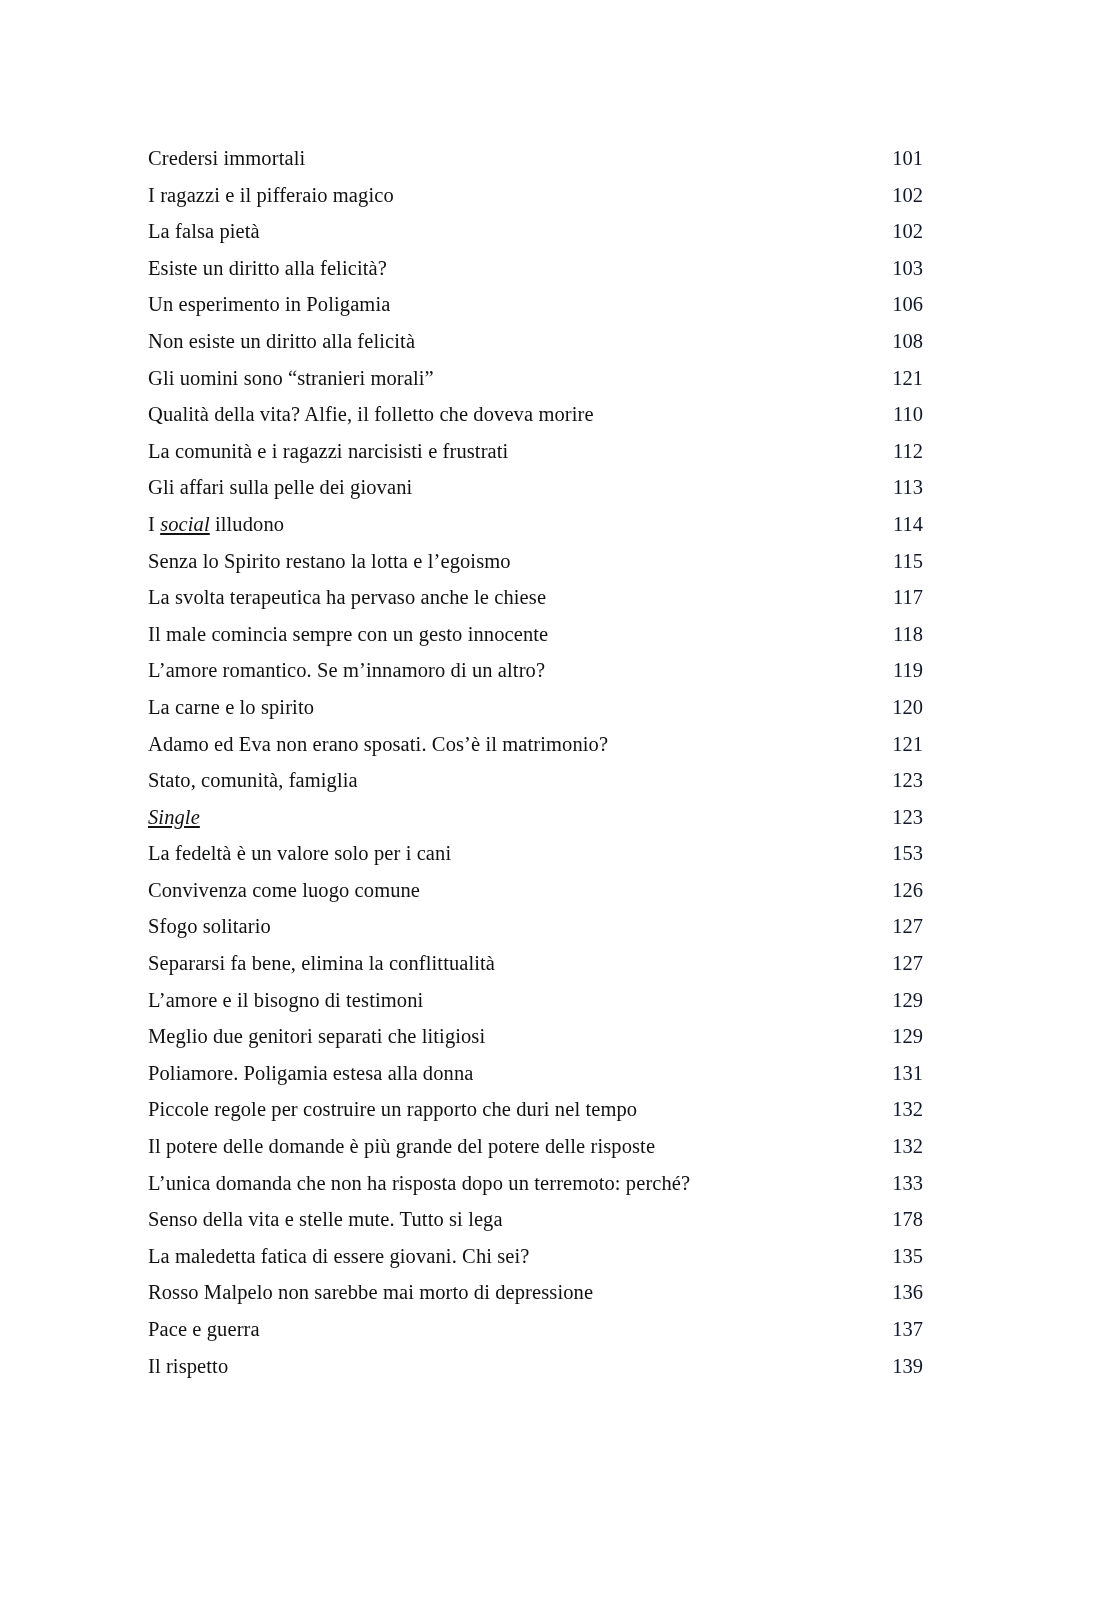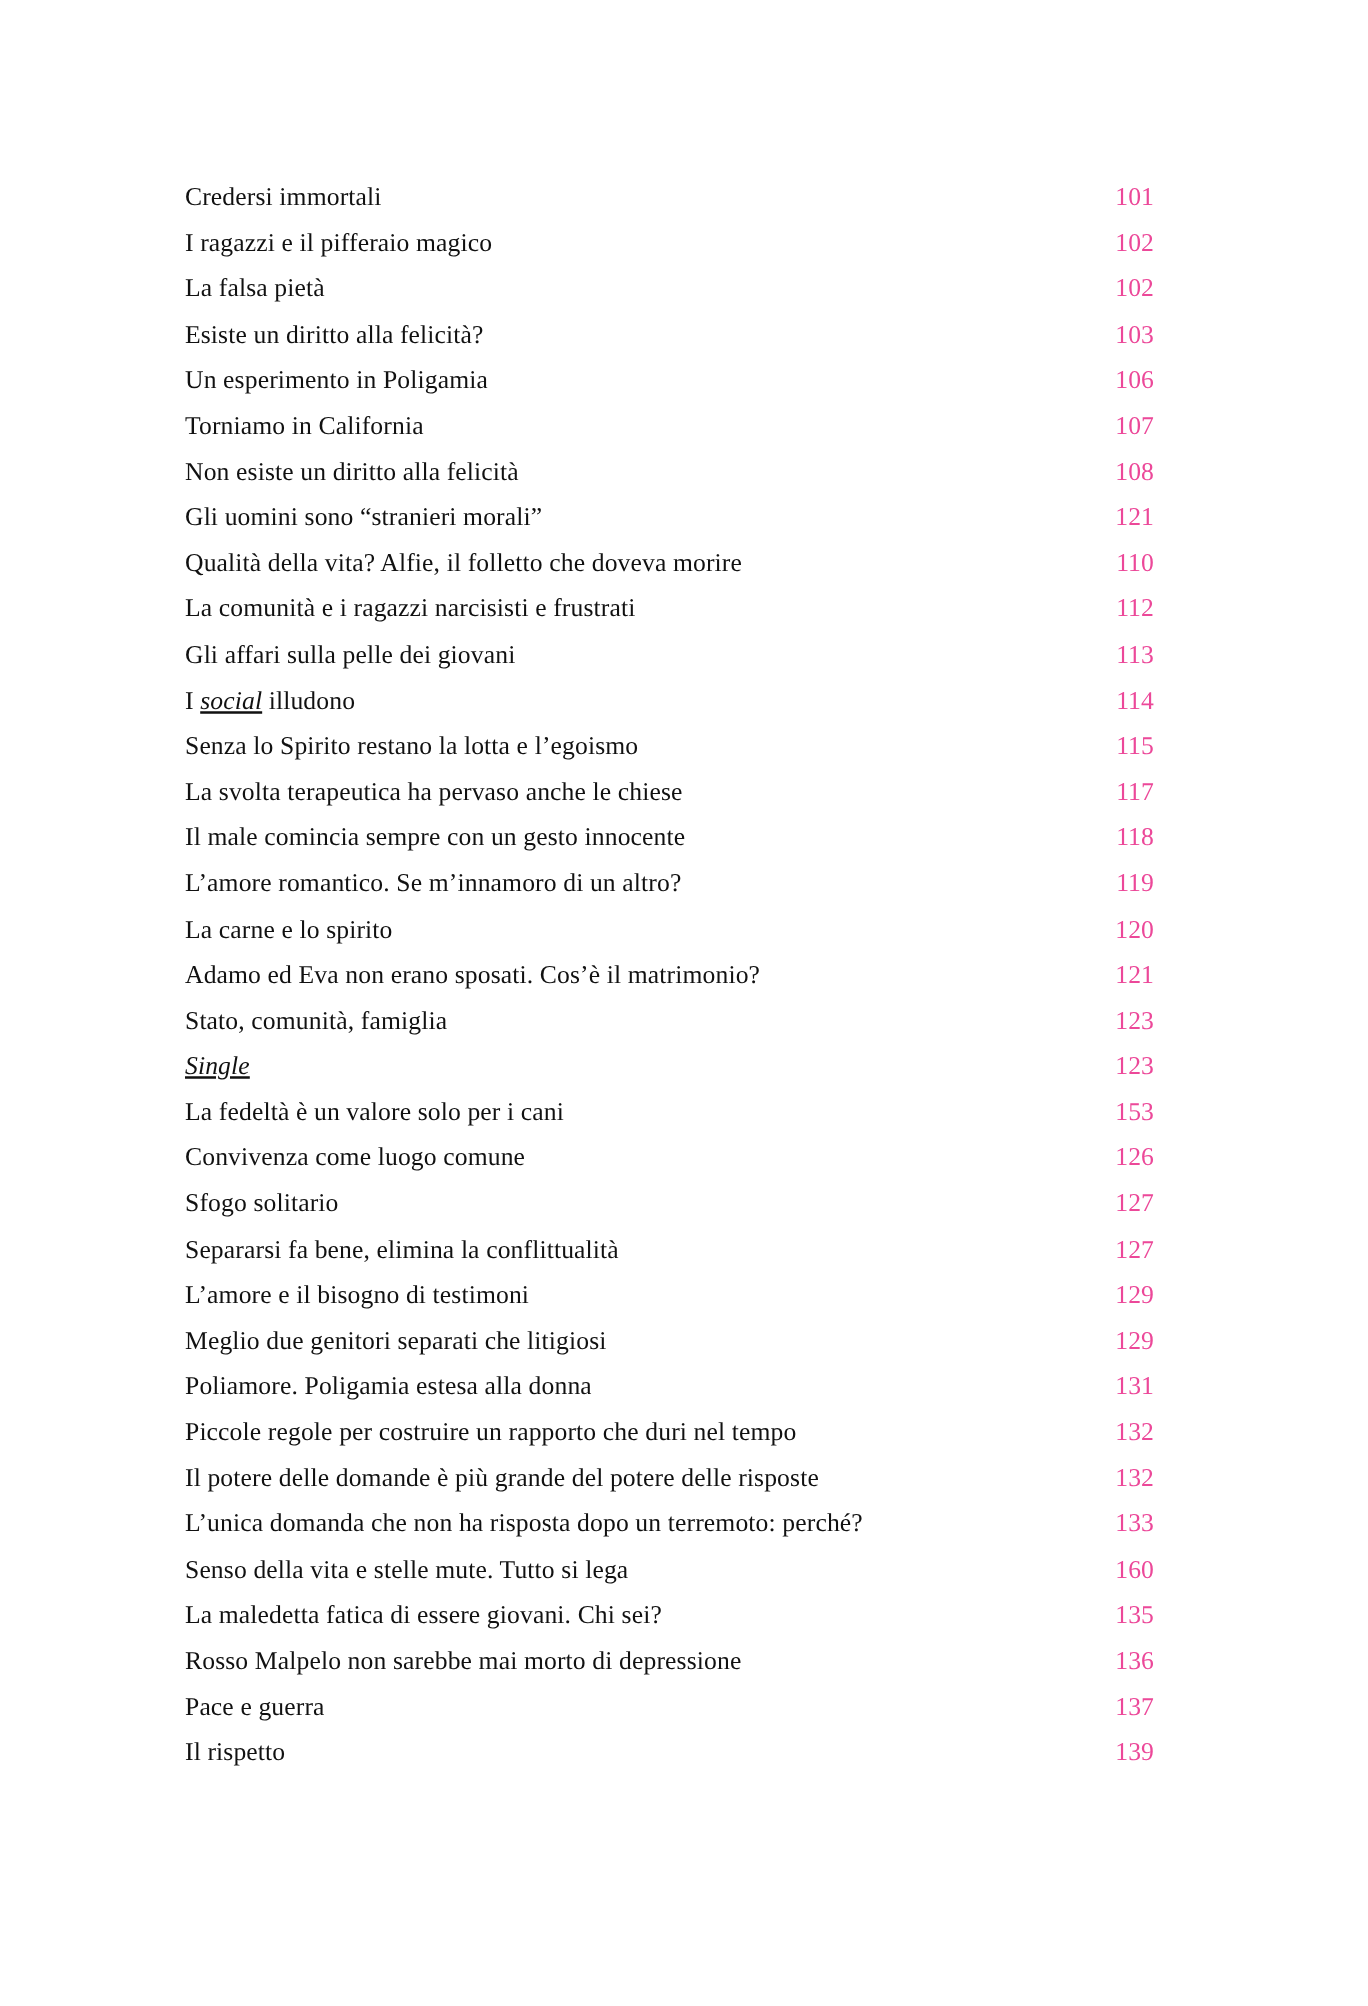--- a/index.html
+++ b/index.html
@@ -50,21 +50,21 @@
     overflow: hidden;
   }
 
   .toc-title em {
     font-style: italic;
     text-decoration: underline;
   }
 
   .toc-page-number {
     font-size: 20.5px;
-    color: #ec4899;
+    color: #0f172a;
     flex: 0 0 auto;
     text-align: right;
     min-width: 38px;
     font-variant-numeric: lining-nums;
   }
 
   .toc-leader {
     flex: 1 1 auto;
   }
 </style>
@@ -92,25 +92,20 @@
         <span class="toc-title">Esiste un diritto alla felicità?</span>
         <span class="toc-leader"></span>
         <span class="toc-page-number">103</span>
       </div>
       <div class="toc-entry">
         <span class="toc-title">Un esperimento in Poligamia</span>
         <span class="toc-leader"></span>
         <span class="toc-page-number">106</span>
       </div>
       <div class="toc-entry">
-        <span class="toc-title">Torniamo in California</span>
-        <span class="toc-leader"></span>
-        <span class="toc-page-number">107</span>
-      </div>
-      <div class="toc-entry">
         <span class="toc-title">Non esiste un diritto alla felicità</span>
         <span class="toc-leader"></span>
         <span class="toc-page-number">108</span>
       </div>
       <div class="toc-entry">
         <span class="toc-title">Gli uomini sono “stranieri morali”</span>
         <span class="toc-leader"></span>
         <span class="toc-page-number">121</span>
       </div>
       <div class="toc-entry">
@@ -219,21 +214,21 @@
         <span class="toc-page-number">132</span>
       </div>
       <div class="toc-entry">
         <span class="toc-title">L’unica domanda che non ha risposta dopo un terremoto: perché?</span>
         <span class="toc-leader"></span>
         <span class="toc-page-number">133</span>
       </div>
       <div class="toc-entry">
         <span class="toc-title">Senso della vita e stelle mute. Tutto si lega</span>
         <span class="toc-leader"></span>
-        <span class="toc-page-number">160</span>
+        <span class="toc-page-number">178</span>
       </div>
       <div class="toc-entry">
         <span class="toc-title">La maledetta fatica di essere giovani. Chi sei?</span>
         <span class="toc-leader"></span>
         <span class="toc-page-number">135</span>
       </div>
       <div class="toc-entry">
         <span class="toc-title">Rosso Malpelo non sarebbe mai morto di depressione</span>
         <span class="toc-leader"></span>
         <span class="toc-page-number">136</span>

